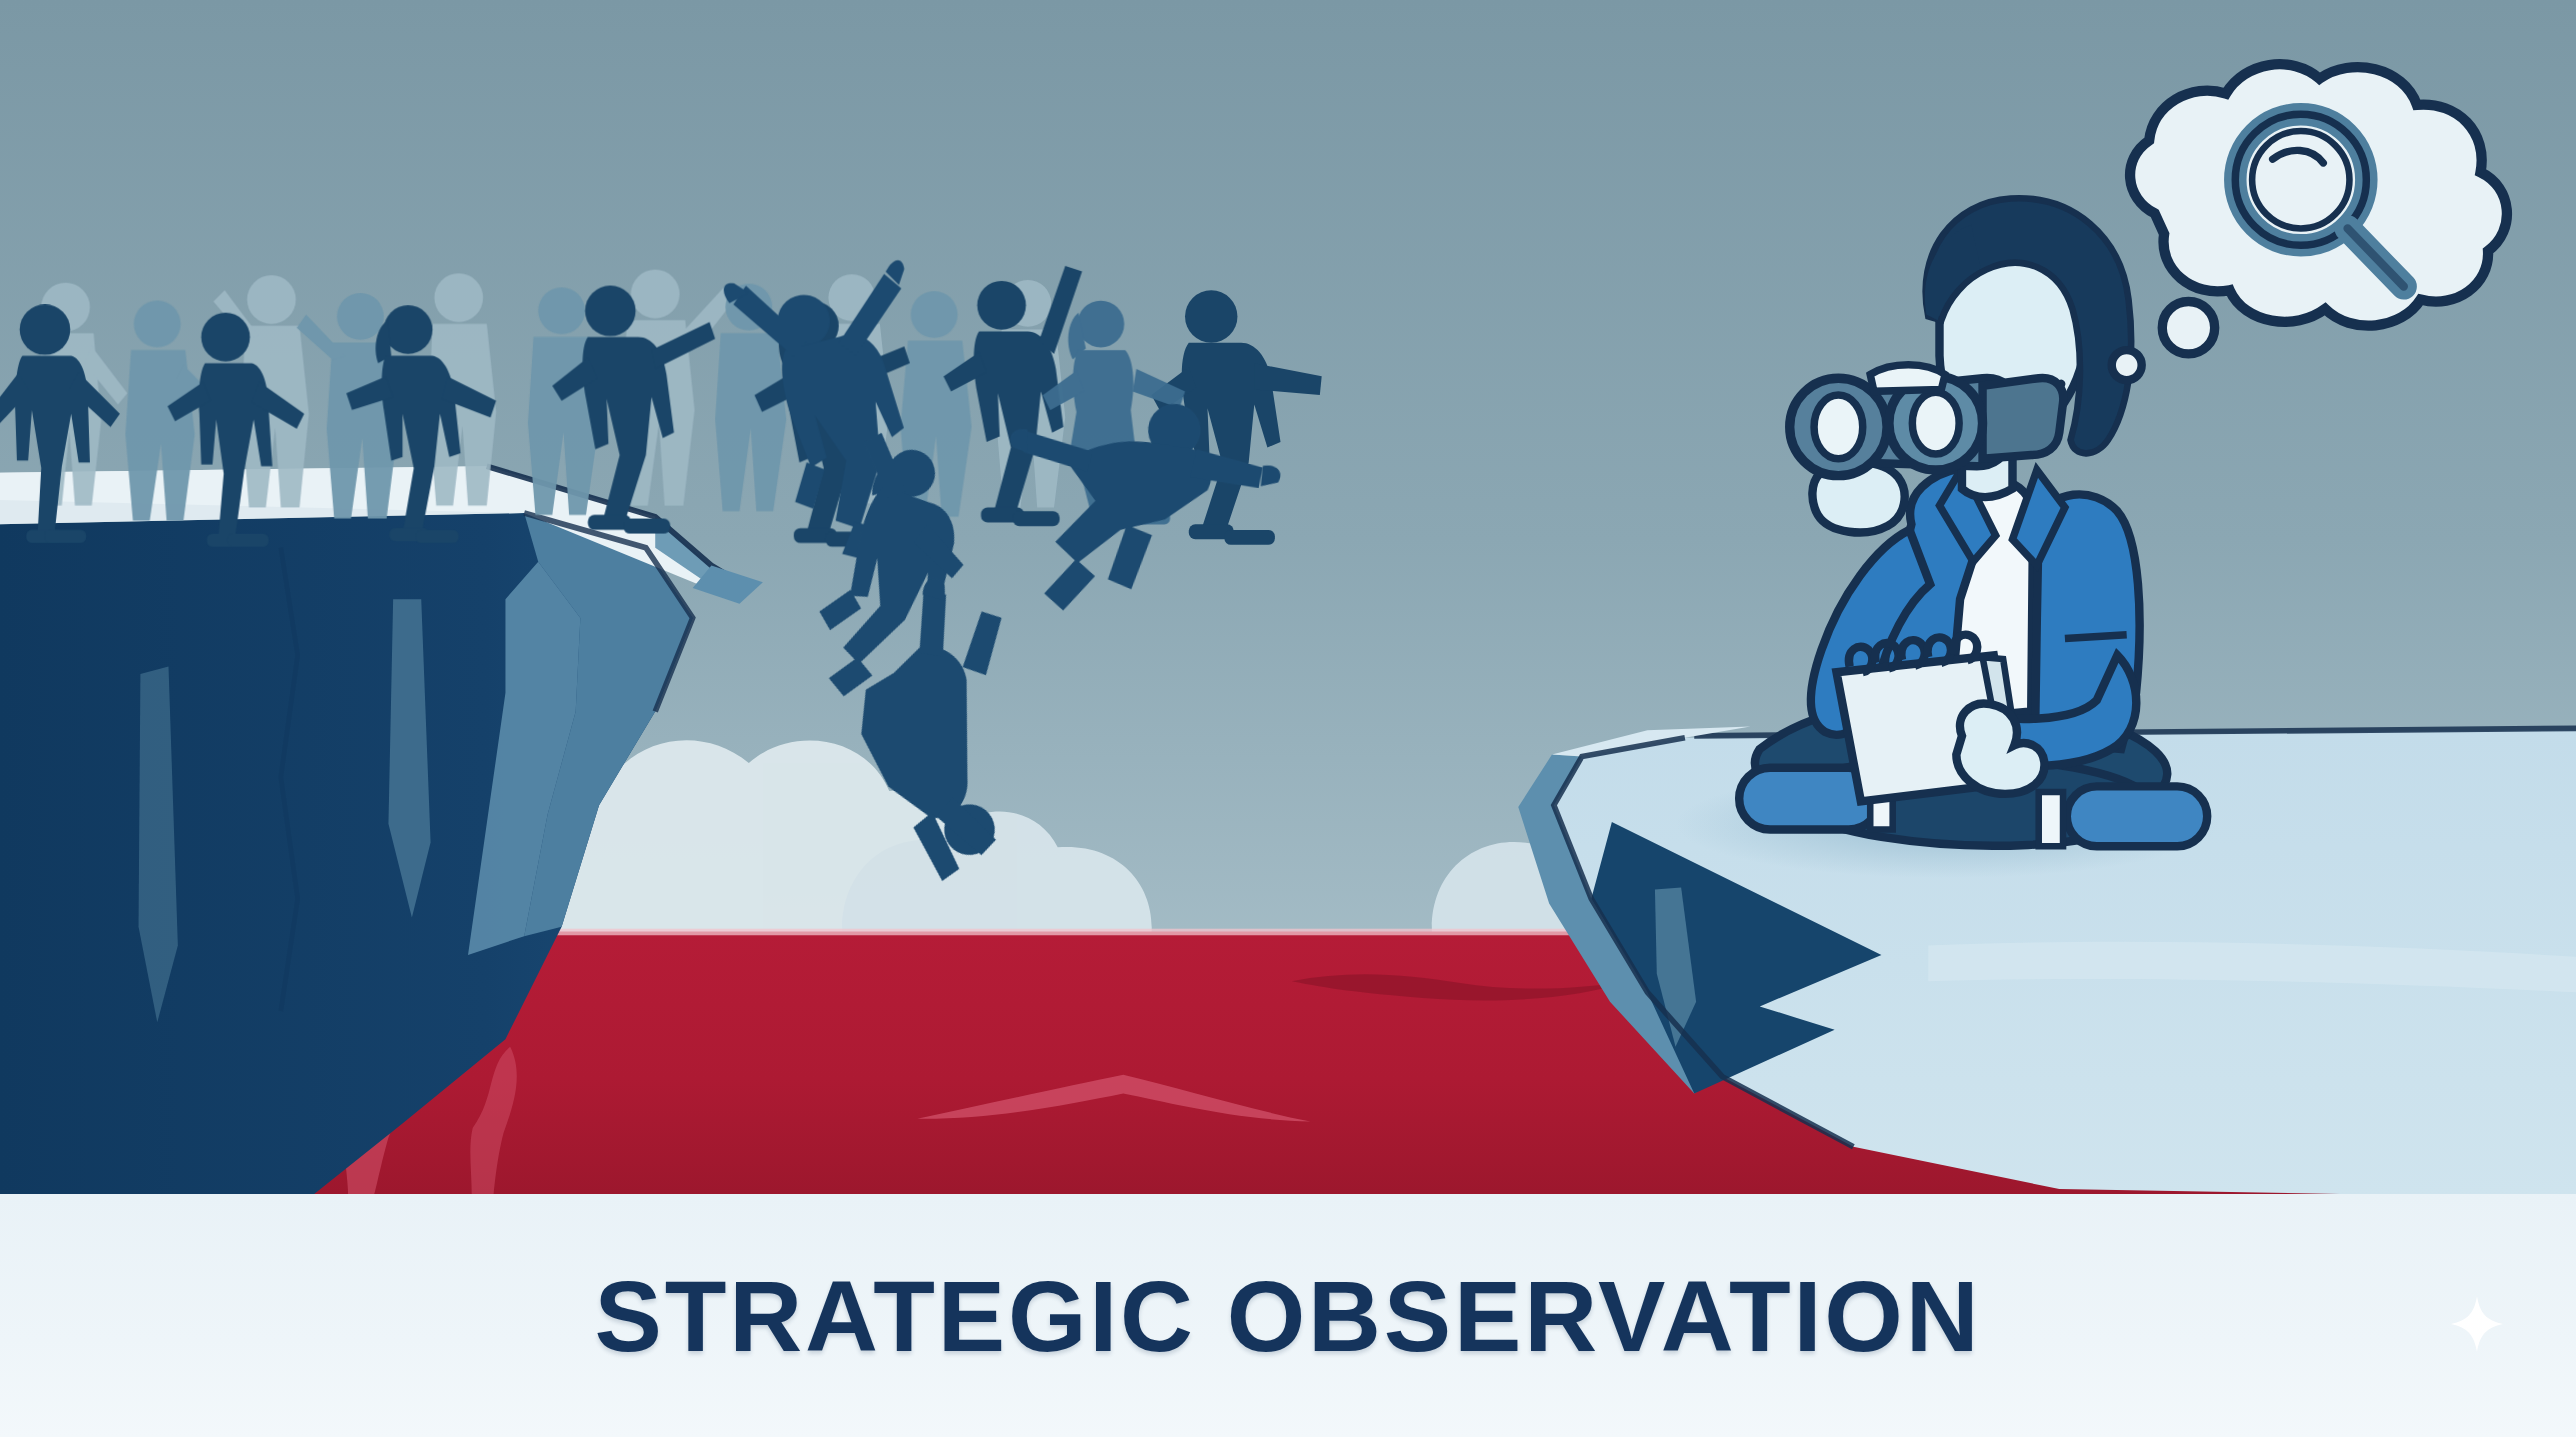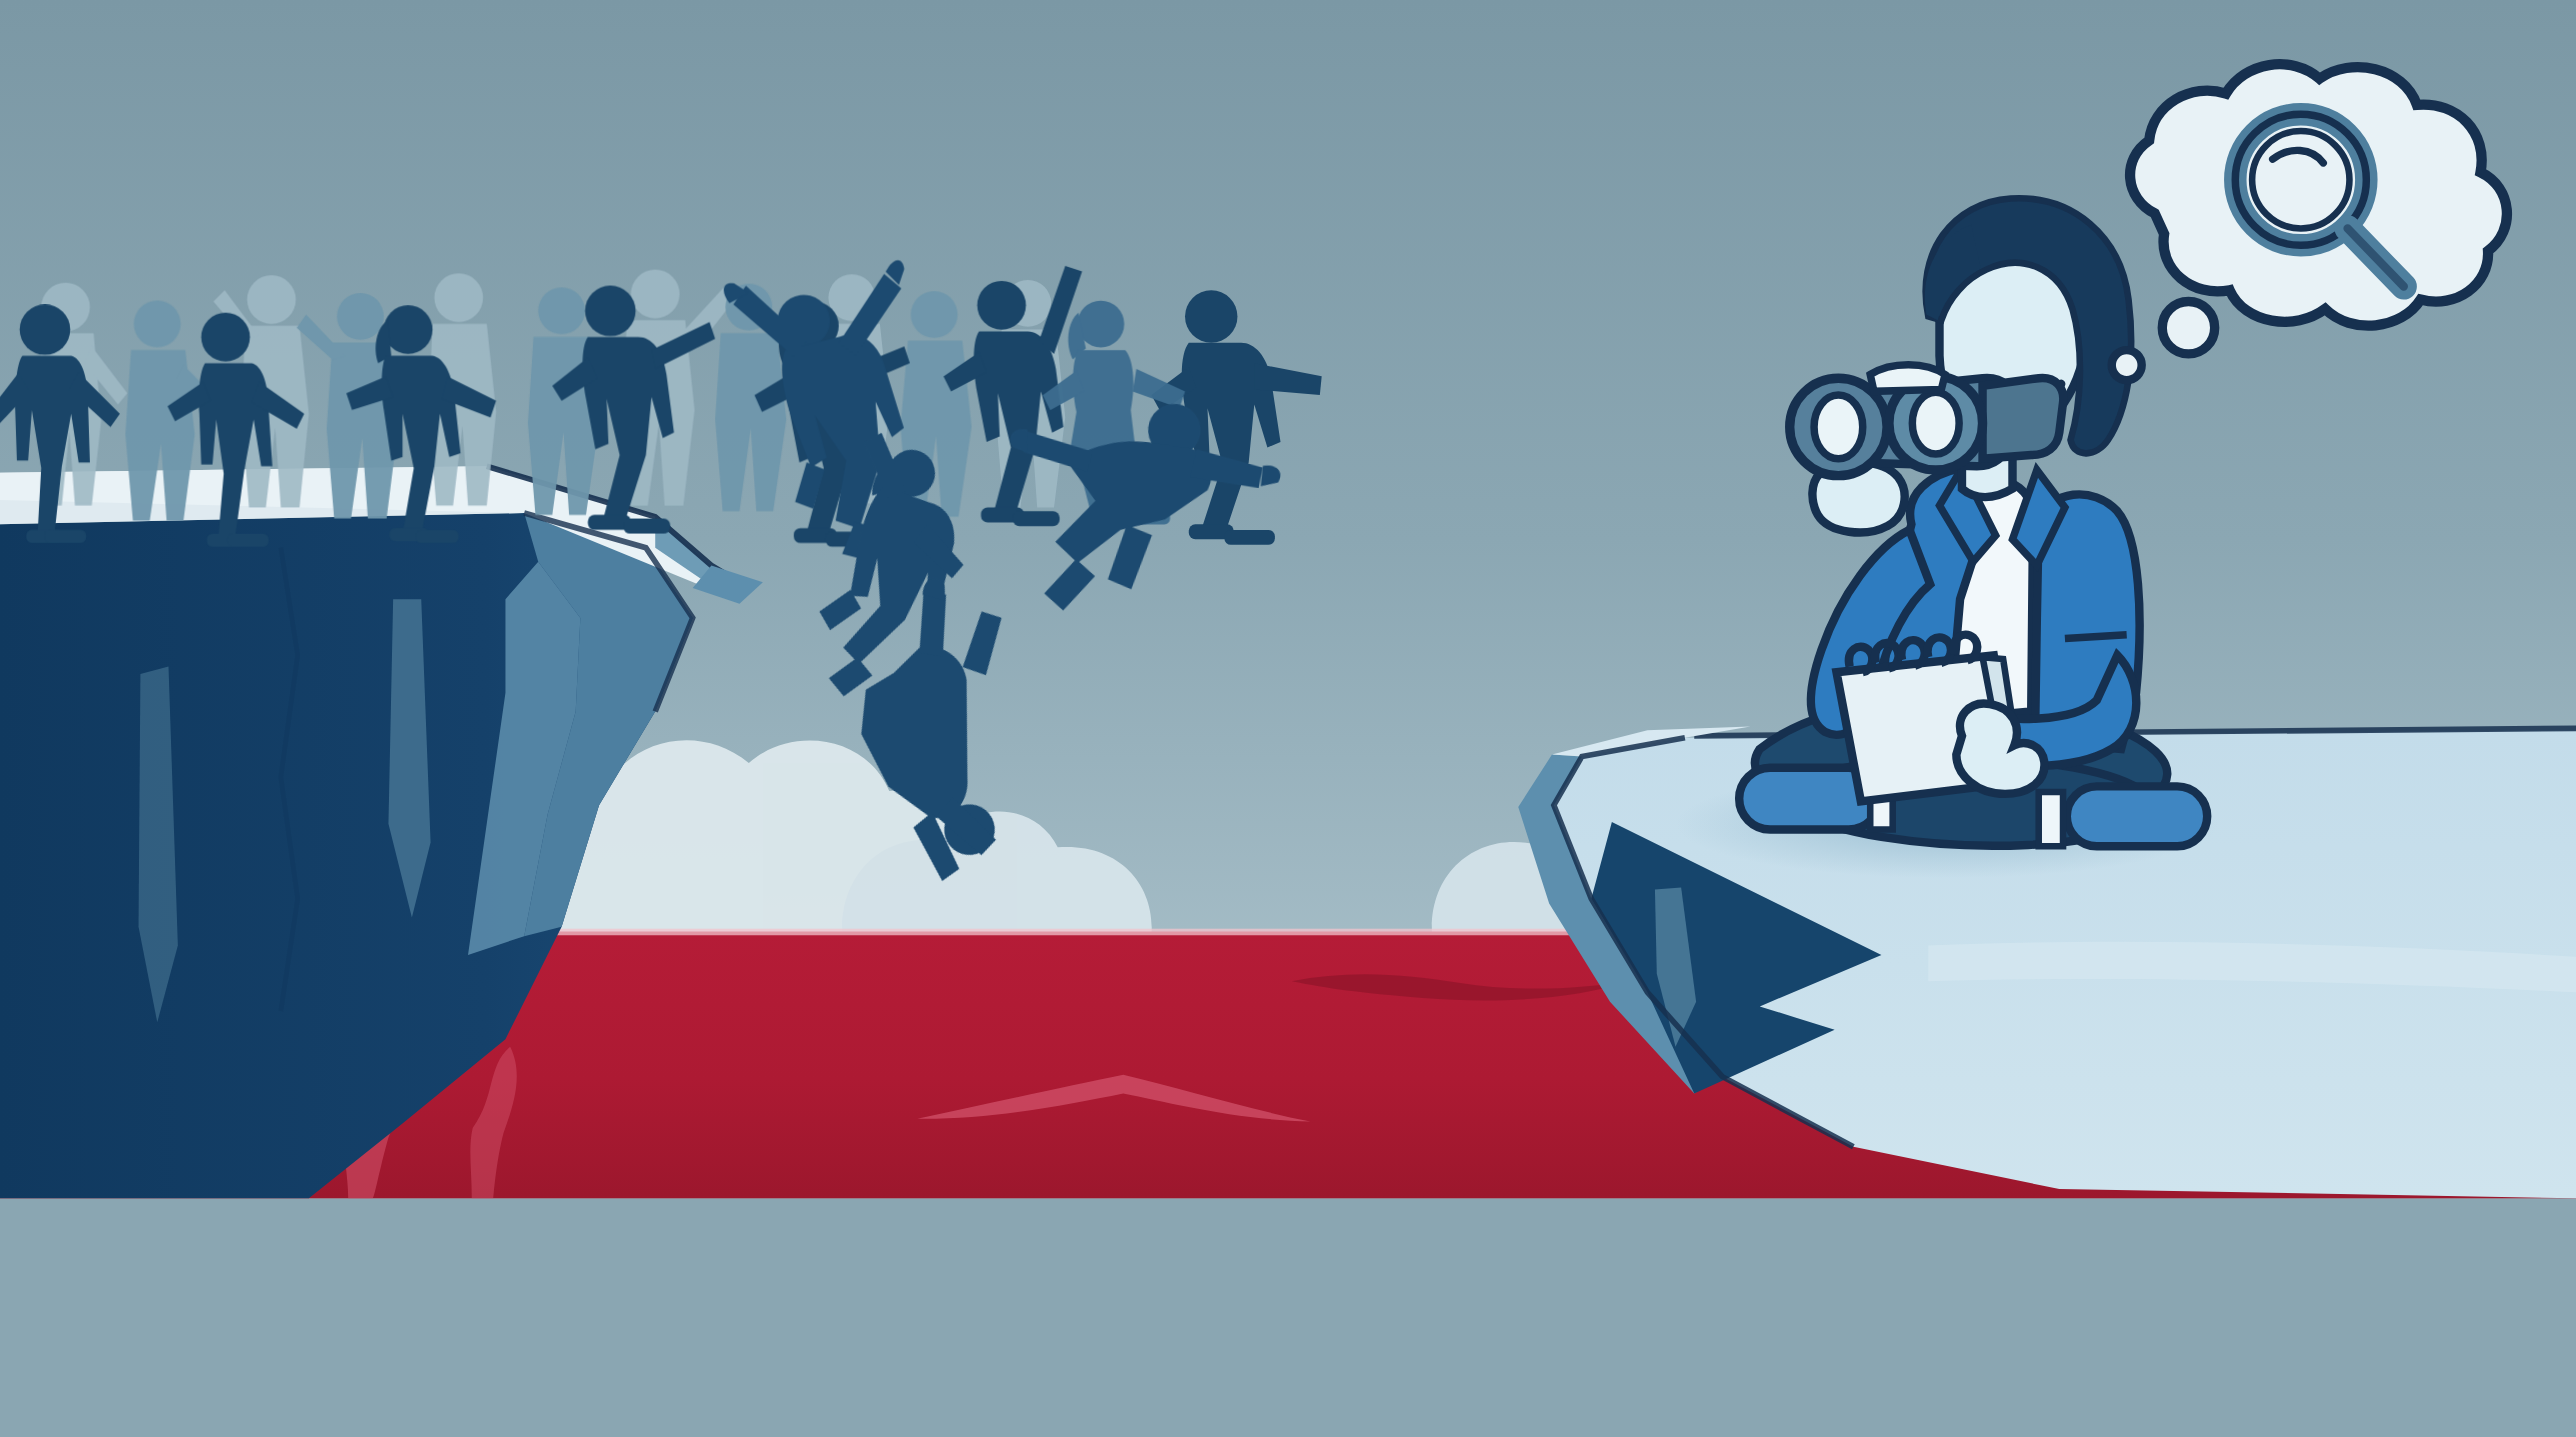--- a/index.html
+++ b/index.html
@@ -495,15 +495,21 @@
         <circle cx="2458" cy="192" r="70" fill="none" stroke="#16304f" stroke-width="8"></circle>
         <circle cx="2458" cy="192" r="52" fill="none" stroke="#16304f" stroke-width="7"></circle>
         <path d="M2508 244 L 2568 306" stroke="#4e7f9e" stroke-width="28" stroke-linecap="round"></path>
         <path d="M2508 244 L 2568 306" stroke="#16304f" stroke-width="9" fill="none" stroke-linecap="round" opacity="0.55"></path>
         <path d="M2428 170 C 2446 156, 2470 158, 2482 174" stroke="#16304f" stroke-width="8" fill="none" stroke-linecap="round"></path>
       </g>
     </g>
 
   </svg>
 
+  <div class="caption-bar">
+    <div class="caption-title">STRATEGIC OBSERVATION</div>
+    <svg class="sparkle" viewBox="0 0 56 60">
+      <path d="M28 0 C 31 18, 38 26, 56 30 C 38 34, 31 42, 28 60 C 25 42, 18 34, 0 30 C 18 26, 25 18, 28 0 Z" fill="#ffffff"></path>
+    </svg>
+  </div>
 
 </div>
 
 
 </body></html>

